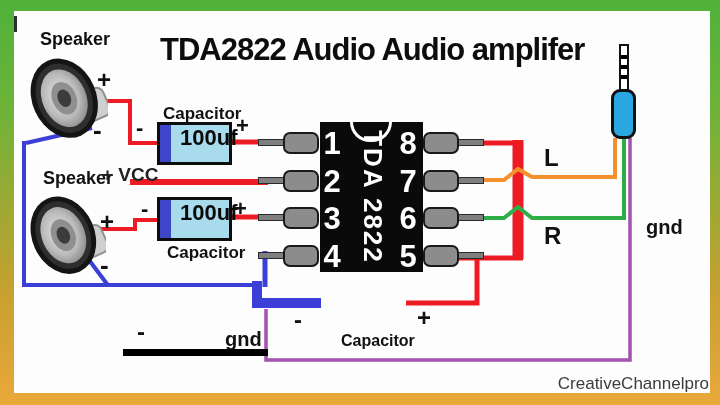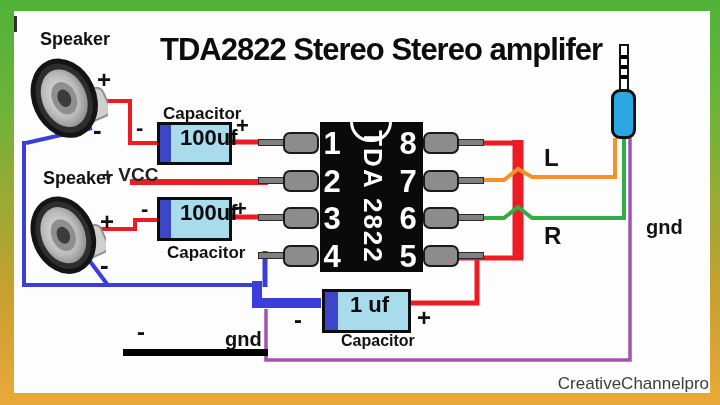--- a/index.html
+++ b/index.html
@@ -34,21 +34,21 @@
   .watermark{position:absolute;right:11px;top:374px;font-size:17px;color:#3c3c3c;font-weight:normal;}
   .vcc{position:absolute;left:102px;top:164px;font-size:19px;font-weight:bold;color:#222;}
 </style>
 </head>
 <body>
 
 <div class="frame">
   <div class="canvas"></div>
   <div class="tick"></div>
 
-  <div class="title">TDA2822 Stereo Stereo amplifer</div>
+  <div class="title">TDA2822 Audio Audio amplifer</div>
 
   <svg class="wires" width="720" height="405" viewBox="0 0 720 405">
 
     <polyline points="92,101 130,101 130,143 160,143" fill="none" stroke="#ed1c24" stroke-width="4"></polyline>
     <polyline points="229,142 268,142" fill="none" stroke="#ed1c24" stroke-width="5"></polyline>
     <polyline points="130,182 268,182" fill="none" stroke="#ed1c24" stroke-width="6"></polyline>
     <polyline points="93,229 135,229 135,220 160,220" fill="none" stroke="#ed1c24" stroke-width="4"></polyline>
     <polyline points="229,217 268,217" fill="none" stroke="#ed1c24" stroke-width="5"></polyline>
     <polyline points="456,143 520,143" fill="none" stroke="#ed1c24" stroke-width="5"></polyline>
     <polyline points="518,140 518,259" fill="none" stroke="#ed1c24" stroke-width="11"></polyline>
@@ -125,24 +125,20 @@
 
   <div class="lbl" style="left:141px;top:198px;font-size:22px;">-</div>
   <div class="cap" style="left:157px;top:197px;width:75px;height:44px;">
     <div class="electrode"></div>
     <div class="val">100uf</div>
   </div>
   <div class="lbl" style="left:234px;top:198px;font-size:22px;">+</div>
   <div class="cap-caption" style="left:167px;top:243px;">Capacitor</div>
 
   <div class="lbl" style="left:294px;top:308px;font-size:24px;">-</div>
-  <div class="cap" style="left:322px;top:289px;width:89px;height:44px;">
-    <div class="electrode" style="width:13px;"></div>
-    <div class="val" style="margin-left:25px;">1 uf</div>
-  </div>
   <div class="lbl" style="left:417px;top:306px;font-size:24px;">+</div>
   <div class="cap-caption" style="left:341px;top:332px;font-size:16px;">Capacitor</div>
 
   <div class="stub" style="left:258px;top:139px;"></div>
   <div class="stub" style="left:258px;top:177px;"></div>
   <div class="stub" style="left:258px;top:214px;"></div>
   <div class="stub" style="left:258px;top:252px;"></div>
   <div class="stub" style="left:456px;top:139px;"></div>
   <div class="stub" style="left:456px;top:177px;"></div>
   <div class="stub" style="left:456px;top:214px;"></div>

